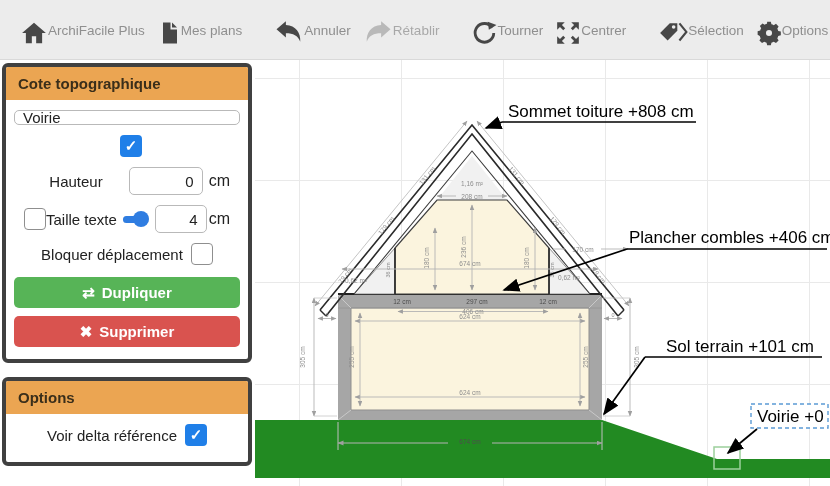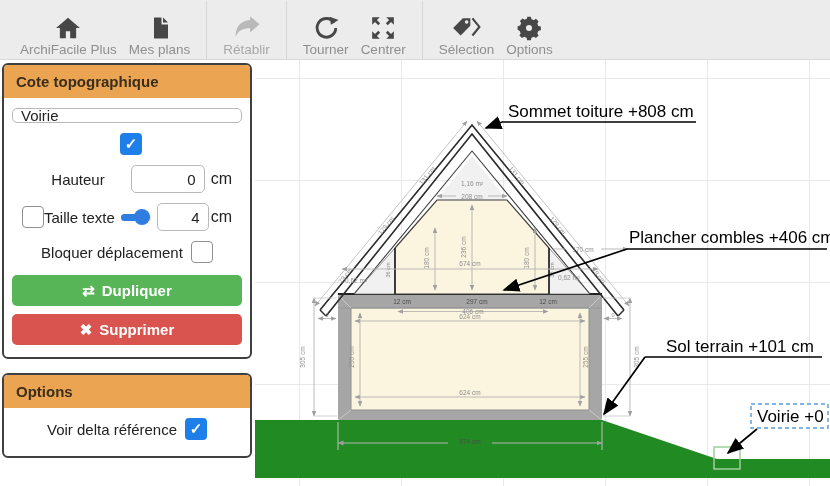--- a/index.html
+++ b/index.html
@@ -1,29 +1,29 @@
 <!DOCTYPE html>
 <html><head>
 <meta charset="utf-8">
 <style>
   * { box-sizing: border-box; margin: 0; padding: 0; }
   html,body { width:830px; height:486px; font-family:"Liberation Sans", sans-serif; background:#fff; overflow:hidden; }
 
   
   .toolbar { height:60px; background:#ececec; border-bottom:1px solid #d9d9d9; display:flex; align-items:center; padding-left:14px; }
-  .tb-item { display:flex; flex-direction:column; align-items:center; justify-content:flex-end; height:54px; cursor:pointer; margin:0 6px; }
+  .tb-item { display:flex; flex-direction:row; align-items:center; height:54px; cursor:pointer; margin:0 6px; }
   .tb-icon { height:32px; display:flex; align-items:flex-end; justify-content:center; }
   .tb-label { font-size:13.5px; color:#8f8f8f; margin-top:1px; white-space:nowrap; }
   .tb-divider { width:1px; height:58px; background:#d6d6d6; margin:0 10px; }
   .tb-item.disabled .tb-label { color:#a8a8a8; }
 
   
   .content { display:flex; height:426px; }
   .sidebar { width:255px; background:#fff; padding:3px 3px 0 2px; }
-  .panel { border:2px solid #404040; border-radius:6px; background:#fff; overflow:hidden; margin-bottom:14px; }
+  .panel { border:4px solid #404040; border-radius:6px; background:#fff; overflow:hidden; margin-bottom:14px; }
   .panel-header { background:#eba552; padding:8px 12px; font-weight:bold; font-size:15px; color:#3a2e1a; }
   .panel-body { padding:10px 8px 12px 8px; }
 
   .row { display:flex; align-items:center; margin-bottom:10px; }
   .row.center { justify-content:center; }
   .row.end { justify-content:flex-end; padding-right:10px; }
 
   .text-input { width:100%; height:15px; border:1px solid #b9b9b9; border-radius:5px; font-size:15px; padding:0 8px; color:#222; font-family:inherit; }
   .num-input { height:28px; border:1px solid #b9b9b9; border-radius:5px; font-size:15px; text-align:right; padding:0 8px; color:#222; font-family:inherit; }
   .lbl { font-size:15px; color:#222; white-space:nowrap; }
@@ -75,20 +75,28 @@
       <svg width="24" height="26" viewBox="0 0 24 24">
           <path d="M6 1.5 H13.5 V8.5 H20 V22.5 H6 Z" fill="#474747"></path>
           <path d="M15 1.5 L20 6.5 H15 Z" fill="#474747"></path>
         </svg>
     </span>
     <span class="tb-label">Mes plans</span>
   </div>
 
   <div class="tb-divider"></div>
 
+  <div class="tb-item">
+    <span class="tb-icon">
+      <svg width="30" height="26" viewBox="0 0 24 20">
+          <path d="M9.5 3.5 V0.5 L2 7 L9.5 13.5 V10.2 C15.5 10.2 19 12 21 17 C21.5 10 17.5 3.8 9.5 3.5 Z" fill="#474747"></path>
+        </svg>
+    </span>
+    <span class="tb-label">Annuler</span>
+  </div>
 
   <div class="tb-item disabled">
     <span class="tb-icon">
       <svg width="30" height="26" viewBox="0 0 24 20">
           <path d="M14.5 3.5 V0.5 L22 7 L14.5 13.5 V10.2 C8.5 10.2 5 12 3 17 C2.5 10 6.5 3.8 14.5 3.5 Z" fill="#b9b9b9"></path>
         </svg>
     </span>
     <span class="tb-label">Rétablir</span>
   </div>
 

